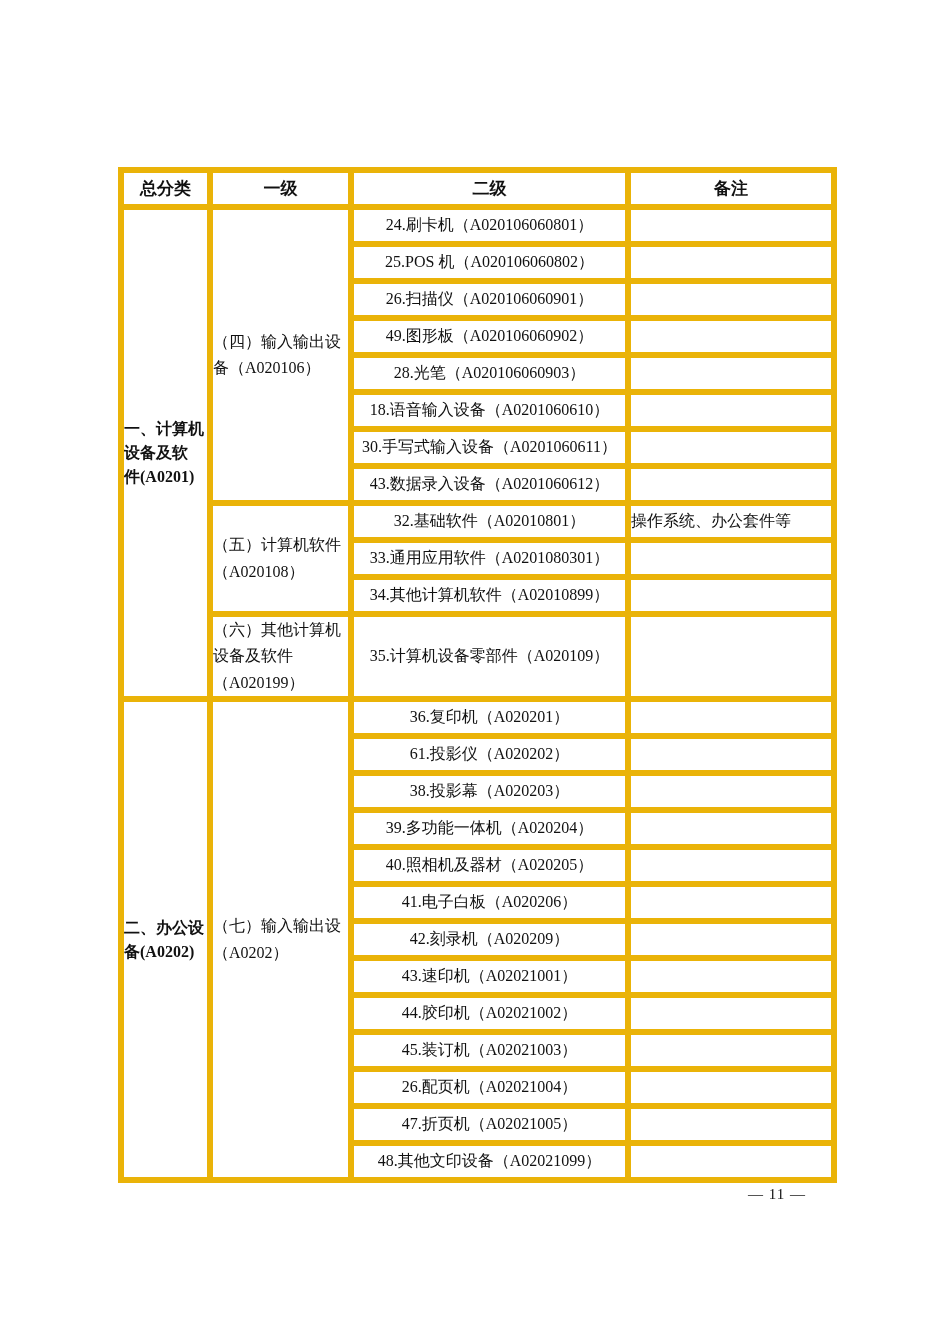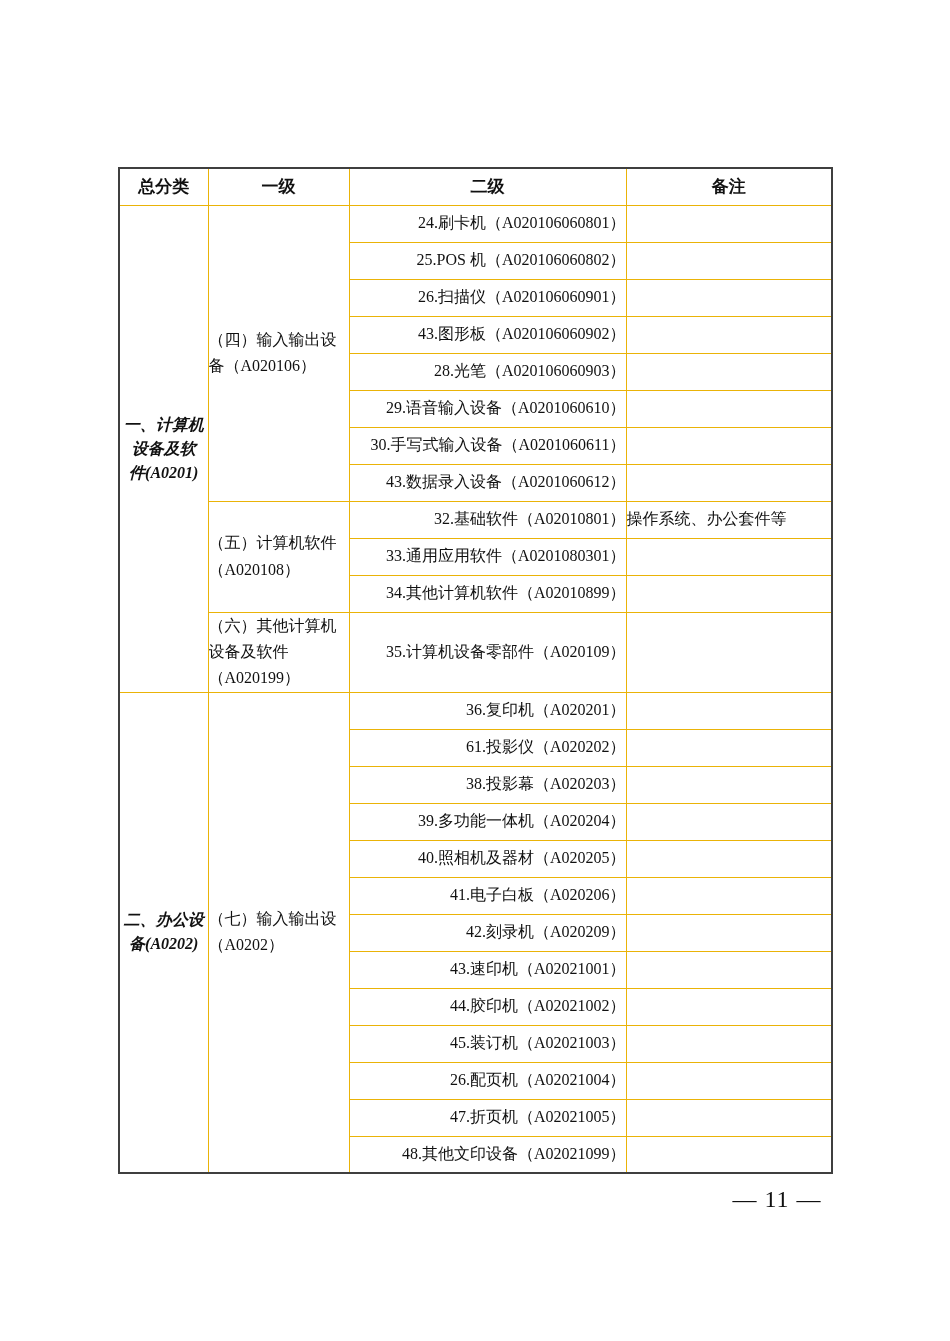--- a/index.html
+++ b/index.html
@@ -20,65 +20,64 @@
     position: absolute;
     left: 118px;
     top: 167px;
     width: 713px;
     border-collapse: collapse;
     table-layout: fixed;
     border: 2px solid #3f3f3f;
   }
   table.cls th,
   table.cls td {
-    border: 1px solid #eab308;
+    border: 6px solid #eab308;
     padding: 0;
     overflow: hidden;
     vertical-align: middle;
     font-size: 16px;
   }
   table.cls thead tr { height: 37px; }
   table.cls tbody tr { height: 37px; }
   table.cls tbody tr.tall { height: 72px; }
   table.cls th {
     font-size: 17px;
     font-weight: bold;
     text-align: center;
   }
   td.category {
     font-weight: bold;
-    text-align: center;
+    text-align: left;
     white-space: pre-line;
     line-height: 1.5;
     font-size: 16px;
-    font-style: italic;
   }
   td.level1 {
     text-align: left;
     white-space: pre-line;
     line-height: 1.65;
   }
   td.level2 {
-    text-align: right;
+    text-align: center;
     padding-left: 6px;
     padding-right: 2px;
     margin-top: 20px;
   }
   td.remark {
     text-align: left;
     padding-left: 6px;
     padding-right: 2px;
     margin-top: 19px;
   }
   .pagenum {
     position: absolute;
     left: 722px;
     top: 1186px;
     width: 110px;
-    font-size: 24px;
+    font-size: 15px;
     text-align: center;
     letter-spacing: 1px;
     color: #111111;
   }
 </style>
 </head>
 <body>
 
 <div class="page">
 
@@ -109,29 +108,29 @@
         </tr>
         <tr>
           <td class="level2">25.POS 机（A020106060802）</td>
           <td class="remark"></td>
         </tr>
         <tr>
           <td class="level2">26.扫描仪（A020106060901）</td>
           <td class="remark"></td>
         </tr>
         <tr>
-          <td class="level2">43.图形板（A020106060902）</td>
+          <td class="level2">49.图形板（A020106060902）</td>
           <td class="remark"></td>
         </tr>
         <tr>
           <td class="level2">28.光笔（A020106060903）</td>
           <td class="remark"></td>
         </tr>
         <tr>
-          <td class="level2">29.语音输入设备（A0201060610）</td>
+          <td class="level2">18.语音输入设备（A0201060610）</td>
           <td class="remark"></td>
         </tr>
         <tr>
           <td class="level2">30.手写式输入设备（A0201060611）</td>
           <td class="remark"></td>
         </tr>
         <tr>
           <td class="level2">43.数据录入设备（A0201060612）</td>
           <td class="remark"></td>
         </tr>

